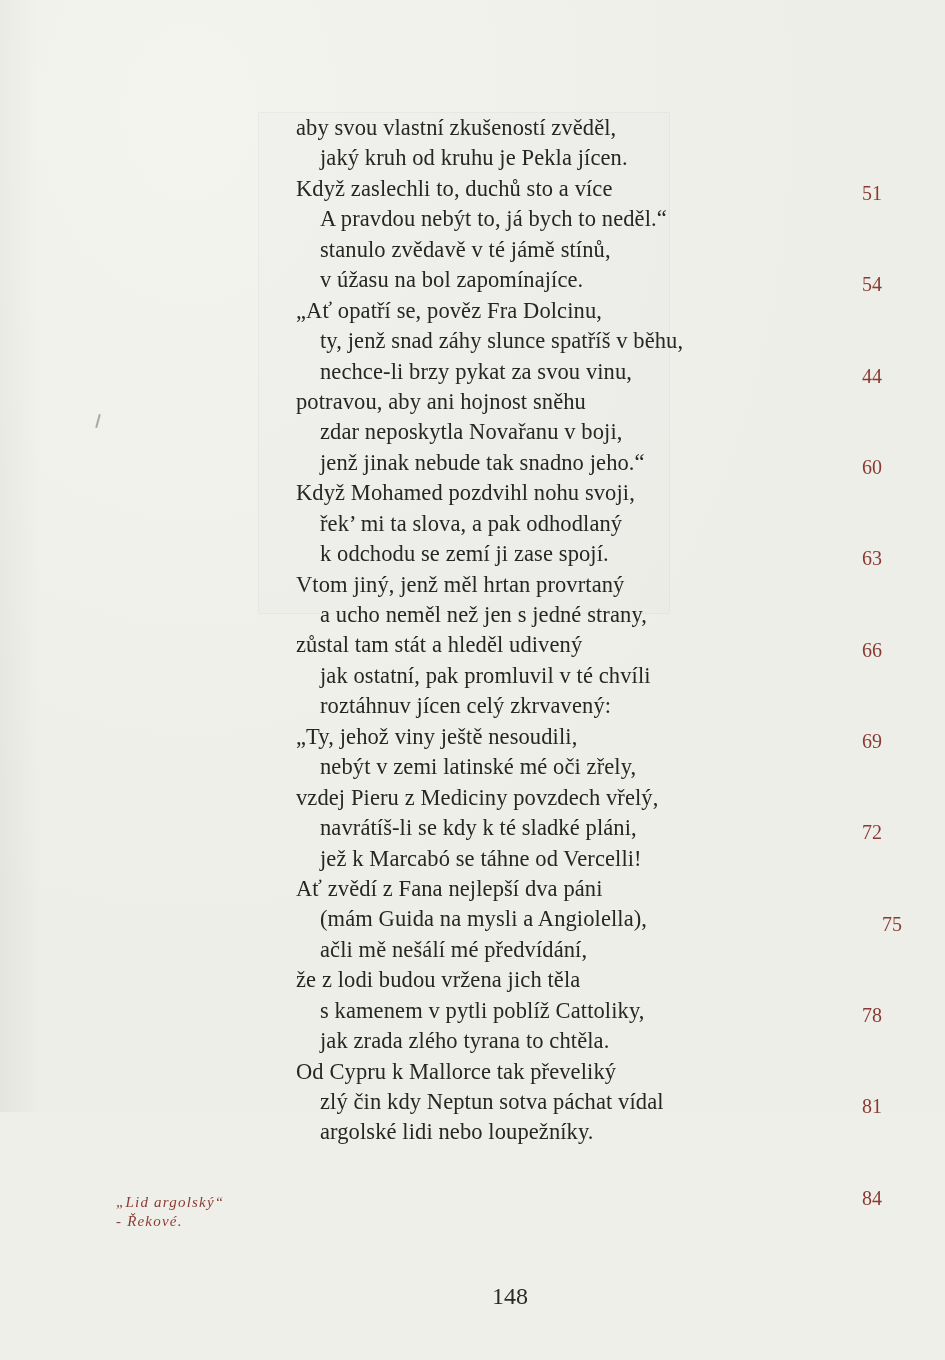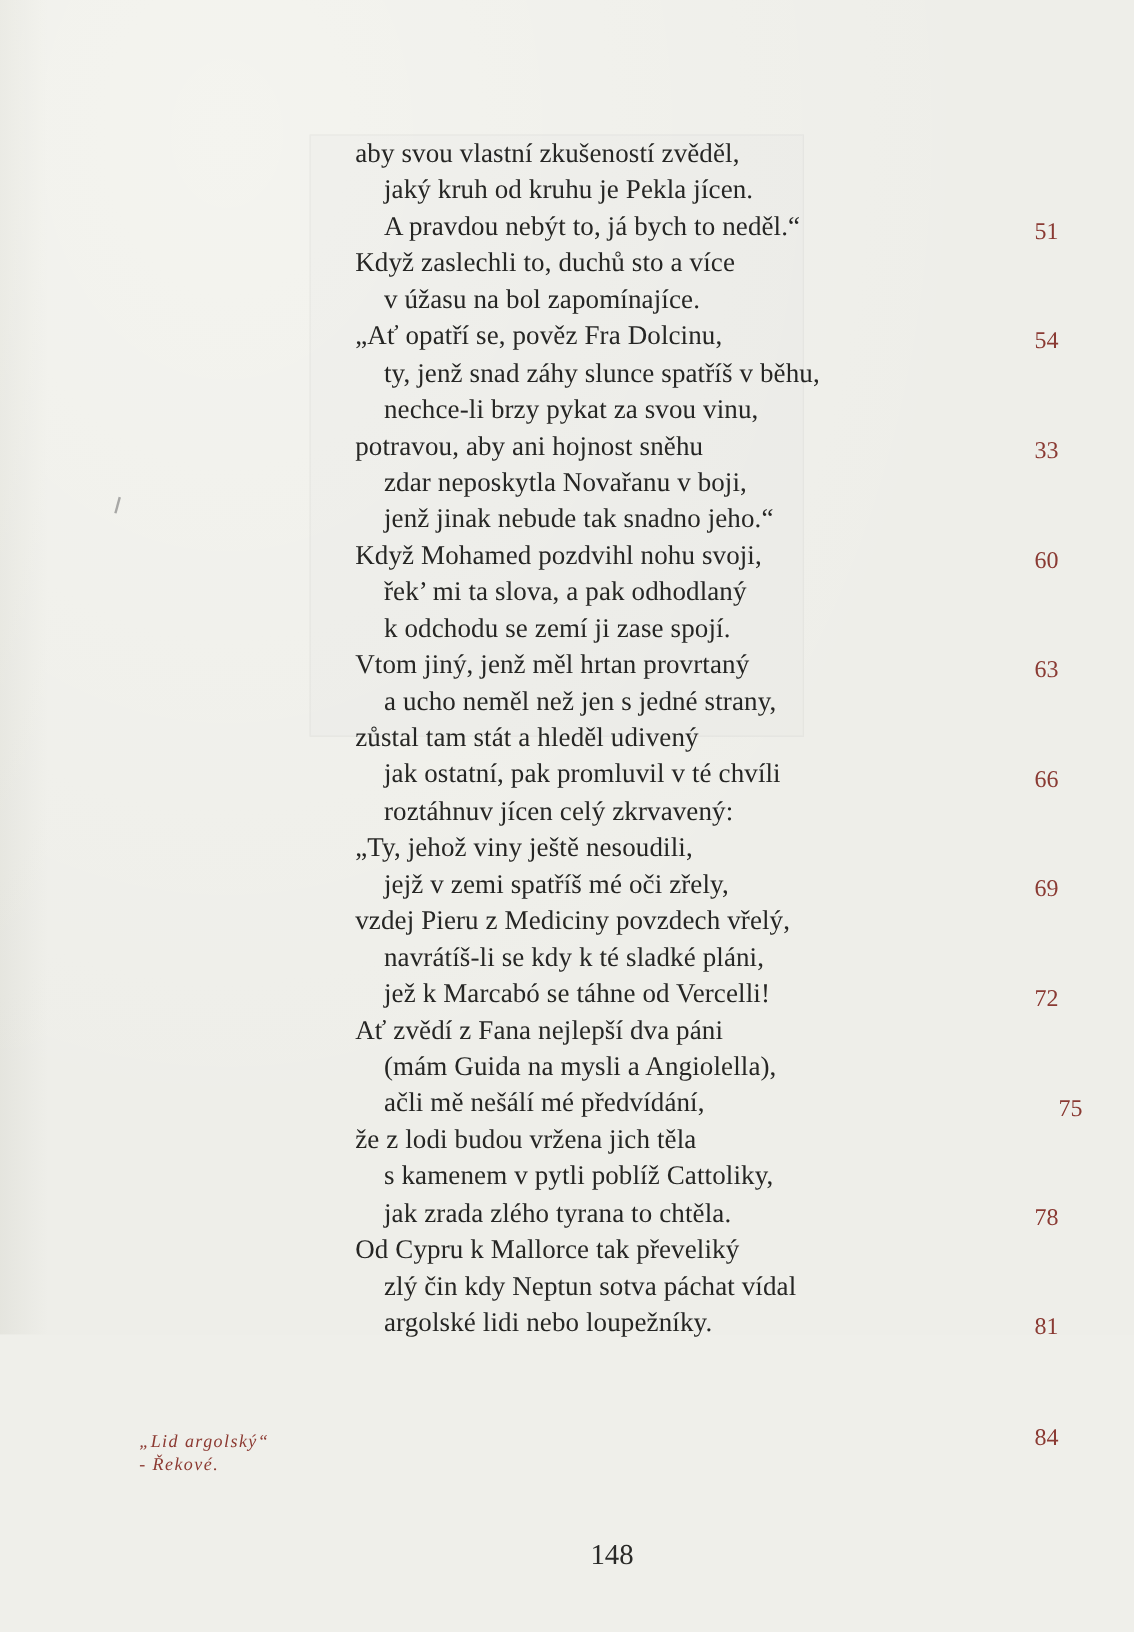--- a/index.html
+++ b/index.html
@@ -100,57 +100,58 @@
 </head>
 <body>
 
 <div class="page">
   <div class="showthrough"></div>
   <div class="stray-mark"></div>
 
   <div class="verses" id="verses">
       <div class="verse">aby svou vlastní zkušeností zvěděl,</div>
       <div class="verse indent">jaký kruh od kruhu je Pekla jícen.</div>
+      <div class="verse">Když zaslechli to, duchů sto a více</div>
       <div class="verse indent">A pravdou nebýt to, já bych to neděl.“</div>
-      <div class="verse">Když zaslechli to, duchů sto a více</div>
+      <div class="verse indent">stanulo zvědavě v té jámě stínů,</div>
       <div class="verse indent">v úžasu na bol zapomínajíce.</div>
       <div class="verse">„Ať opatří se, pověz Fra Dolcinu,</div>
       <div class="verse indent">ty, jenž snad záhy slunce spatříš v běhu,</div>
       <div class="verse indent">nechce-li brzy pykat za svou vinu,</div>
       <div class="verse">potravou, aby ani hojnost sněhu</div>
       <div class="verse indent">zdar neposkytla Novařanu v boji,</div>
       <div class="verse indent">jenž jinak nebude tak snadno jeho.“</div>
       <div class="verse">Když Mohamed pozdvihl nohu svoji,</div>
       <div class="verse indent">řek’ mi ta slova, a pak odhodlaný</div>
       <div class="verse indent">k odchodu se zemí ji zase spojí.</div>
       <div class="verse">Vtom jiný, jenž měl hrtan provrtaný</div>
       <div class="verse indent">a ucho neměl než jen s jedné strany,</div>
       <div class="verse">zůstal tam stát a hleděl udivený</div>
       <div class="verse indent">jak ostatní, pak promluvil v té chvíli</div>
       <div class="verse indent">roztáhnuv jícen celý zkrvavený:</div>
       <div class="verse">„Ty, jehož viny ještě nesoudili,</div>
-      <div class="verse indent">jejž v zemi spatříš mé oči zřely,</div>
+      <div class="verse indent">nebýt v zemi latinské mé oči zřely,</div>
       <div class="verse">vzdej Pieru z Mediciny povzdech vřelý,</div>
       <div class="verse indent">navrátíš-li se kdy k té sladké pláni,</div>
       <div class="verse indent">jež k Marcabó se táhne od Vercelli!</div>
       <div class="verse">Ať zvědí z Fana nejlepší dva páni</div>
       <div class="verse indent">(mám Guida na mysli a Angiolella),</div>
       <div class="verse indent">ačli mě nešálí mé předvídání,</div>
       <div class="verse">že z lodi budou vržena jich těla</div>
       <div class="verse indent">s kamenem v pytli poblíž Cattoliky,</div>
       <div class="verse indent">jak zrada zlého tyrana to chtěla.</div>
       <div class="verse">Od Cypru k Mallorce tak převeliký</div>
       <div class="verse indent">zlý čin kdy Neptun sotva páchat vídal</div>
       <div class="verse indent">argolské lidi nebo loupežníky.</div>
     </div>
 
   <div class="line-numbers" id="line-numbers">
       <div class="line-num" style="top: 181.9px;">51</div>
       <div class="line-num" style="top: 273.25px;">54</div>
-      <div class="line-num" style="top: 364.6px;">33</div>
+      <div class="line-num" style="top: 364.6px;">44</div>
       <div class="line-num" style="top: 455.95px;">60</div>
       <div class="line-num" style="top: 547.3px;">63</div>
       <div class="line-num" style="top: 638.65px;">66</div>
       <div class="line-num" style="top: 730px;">69</div>
       <div class="line-num" style="top: 821.35px;">72</div>
       <div class="line-num" style="top: 912.7px; text-align: right;">75</div>
       <div class="line-num" style="top: 1004.05px;">78</div>
       <div class="line-num" style="top: 1095.4px;">81</div>
       <div class="line-num" style="top: 1186.75px;">84</div>
     </div>

